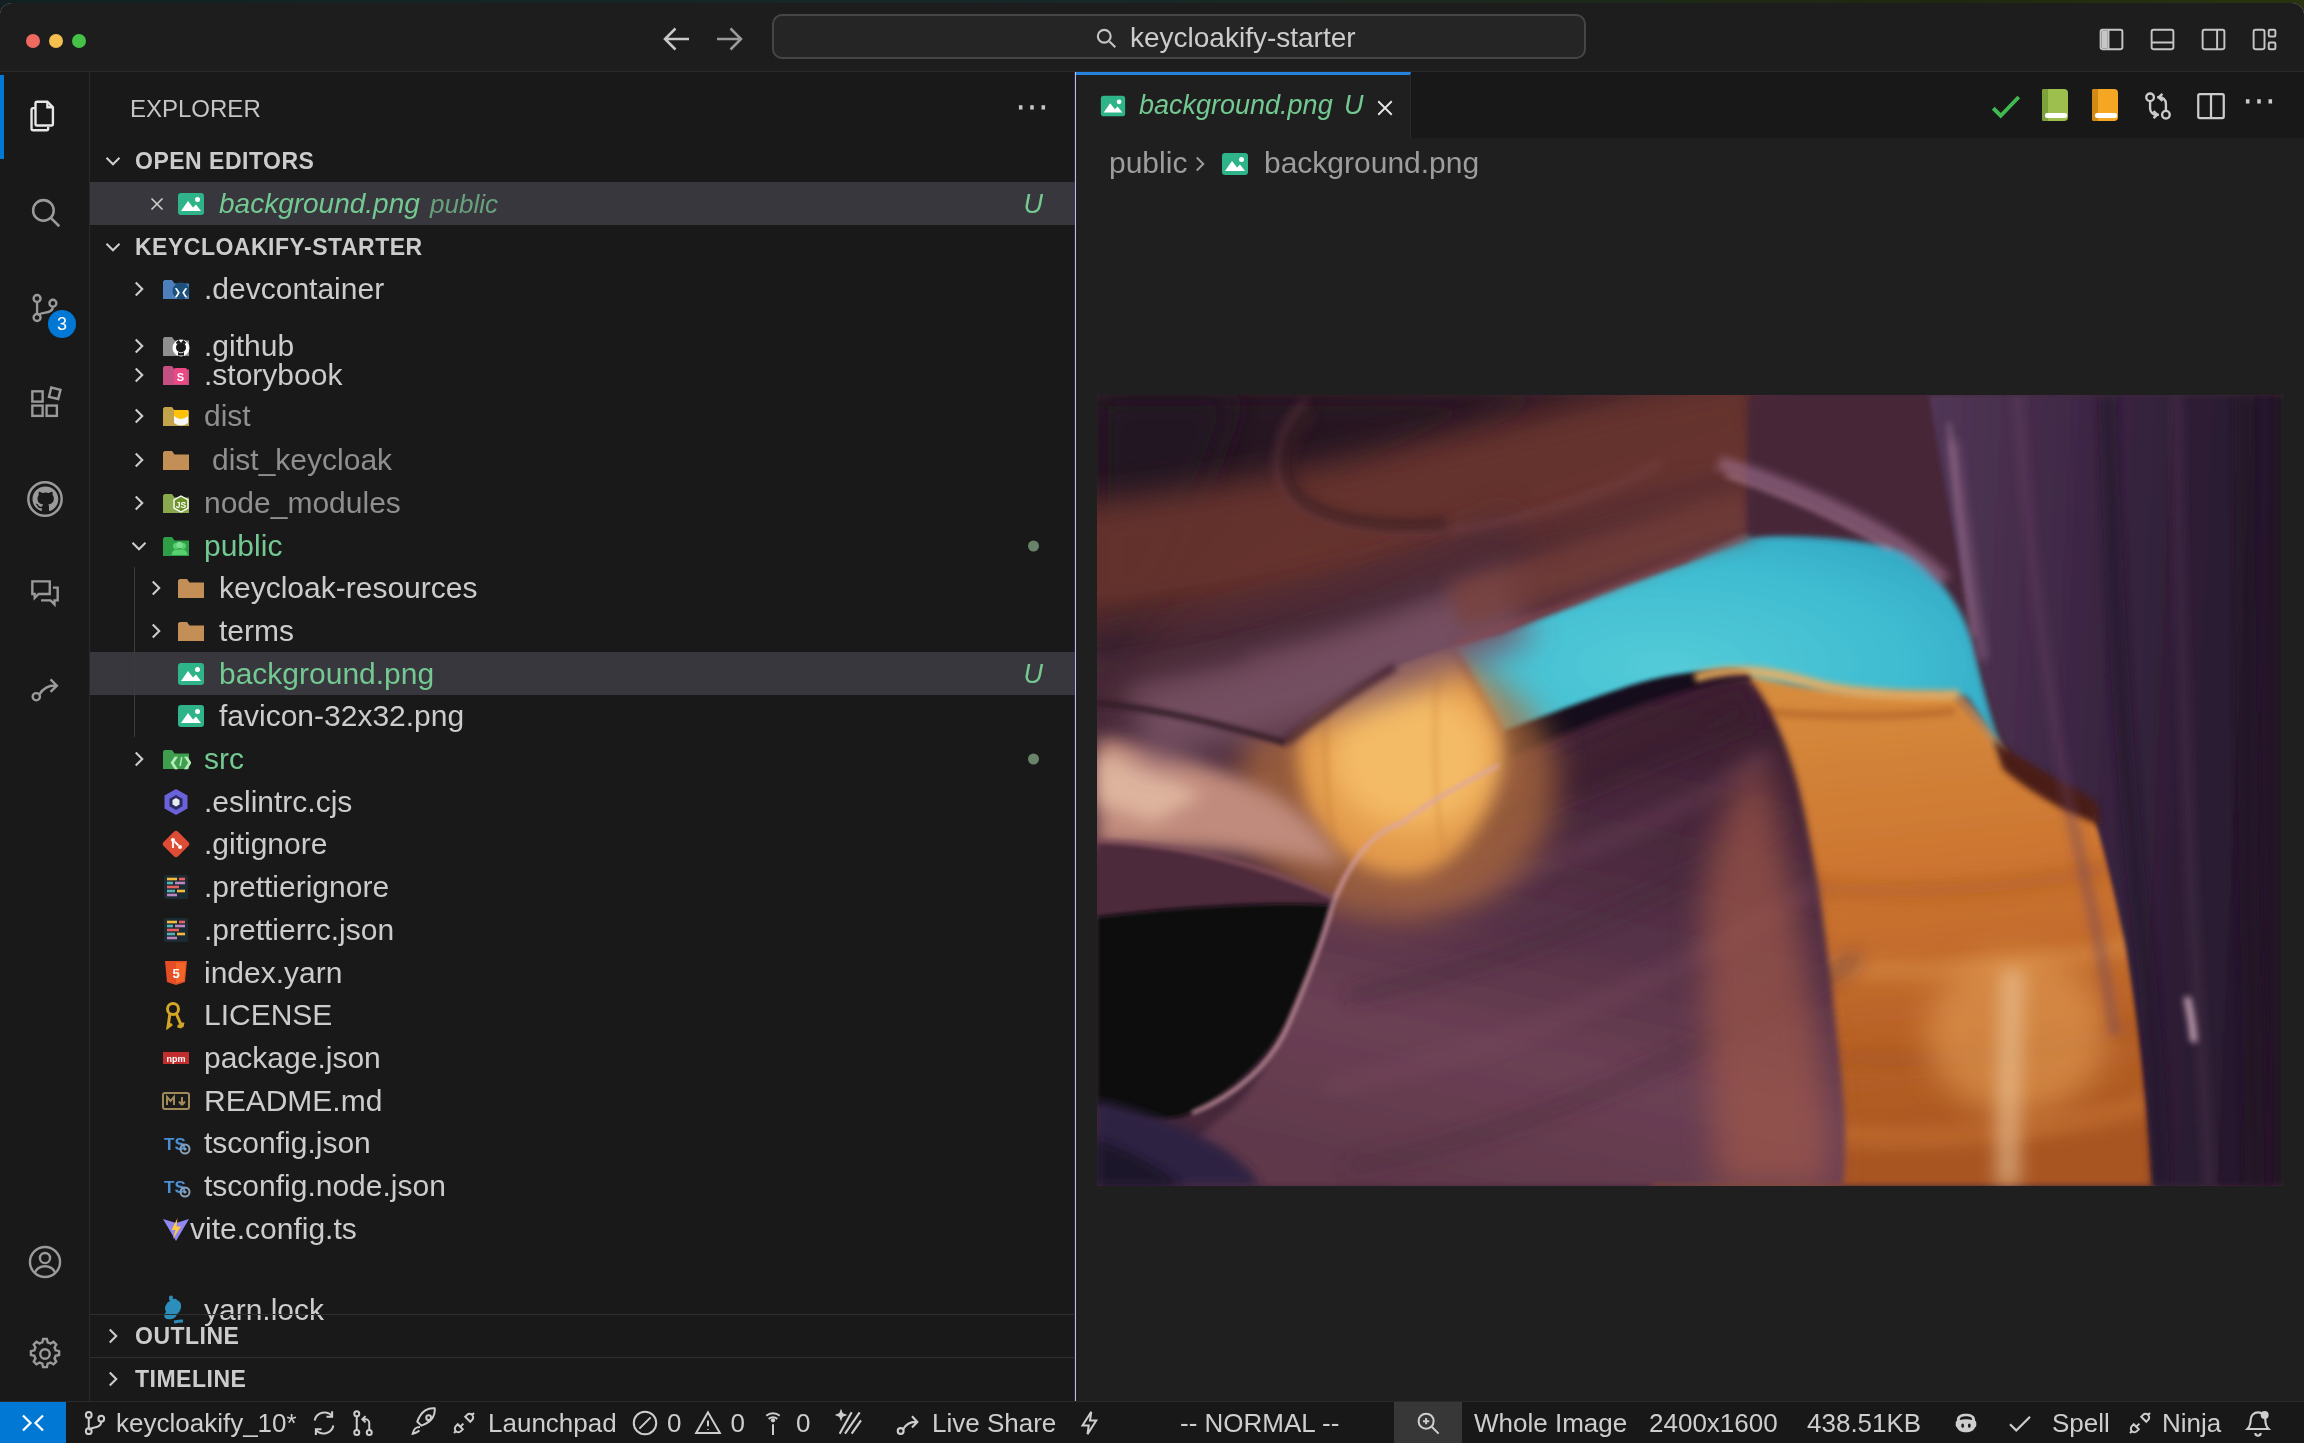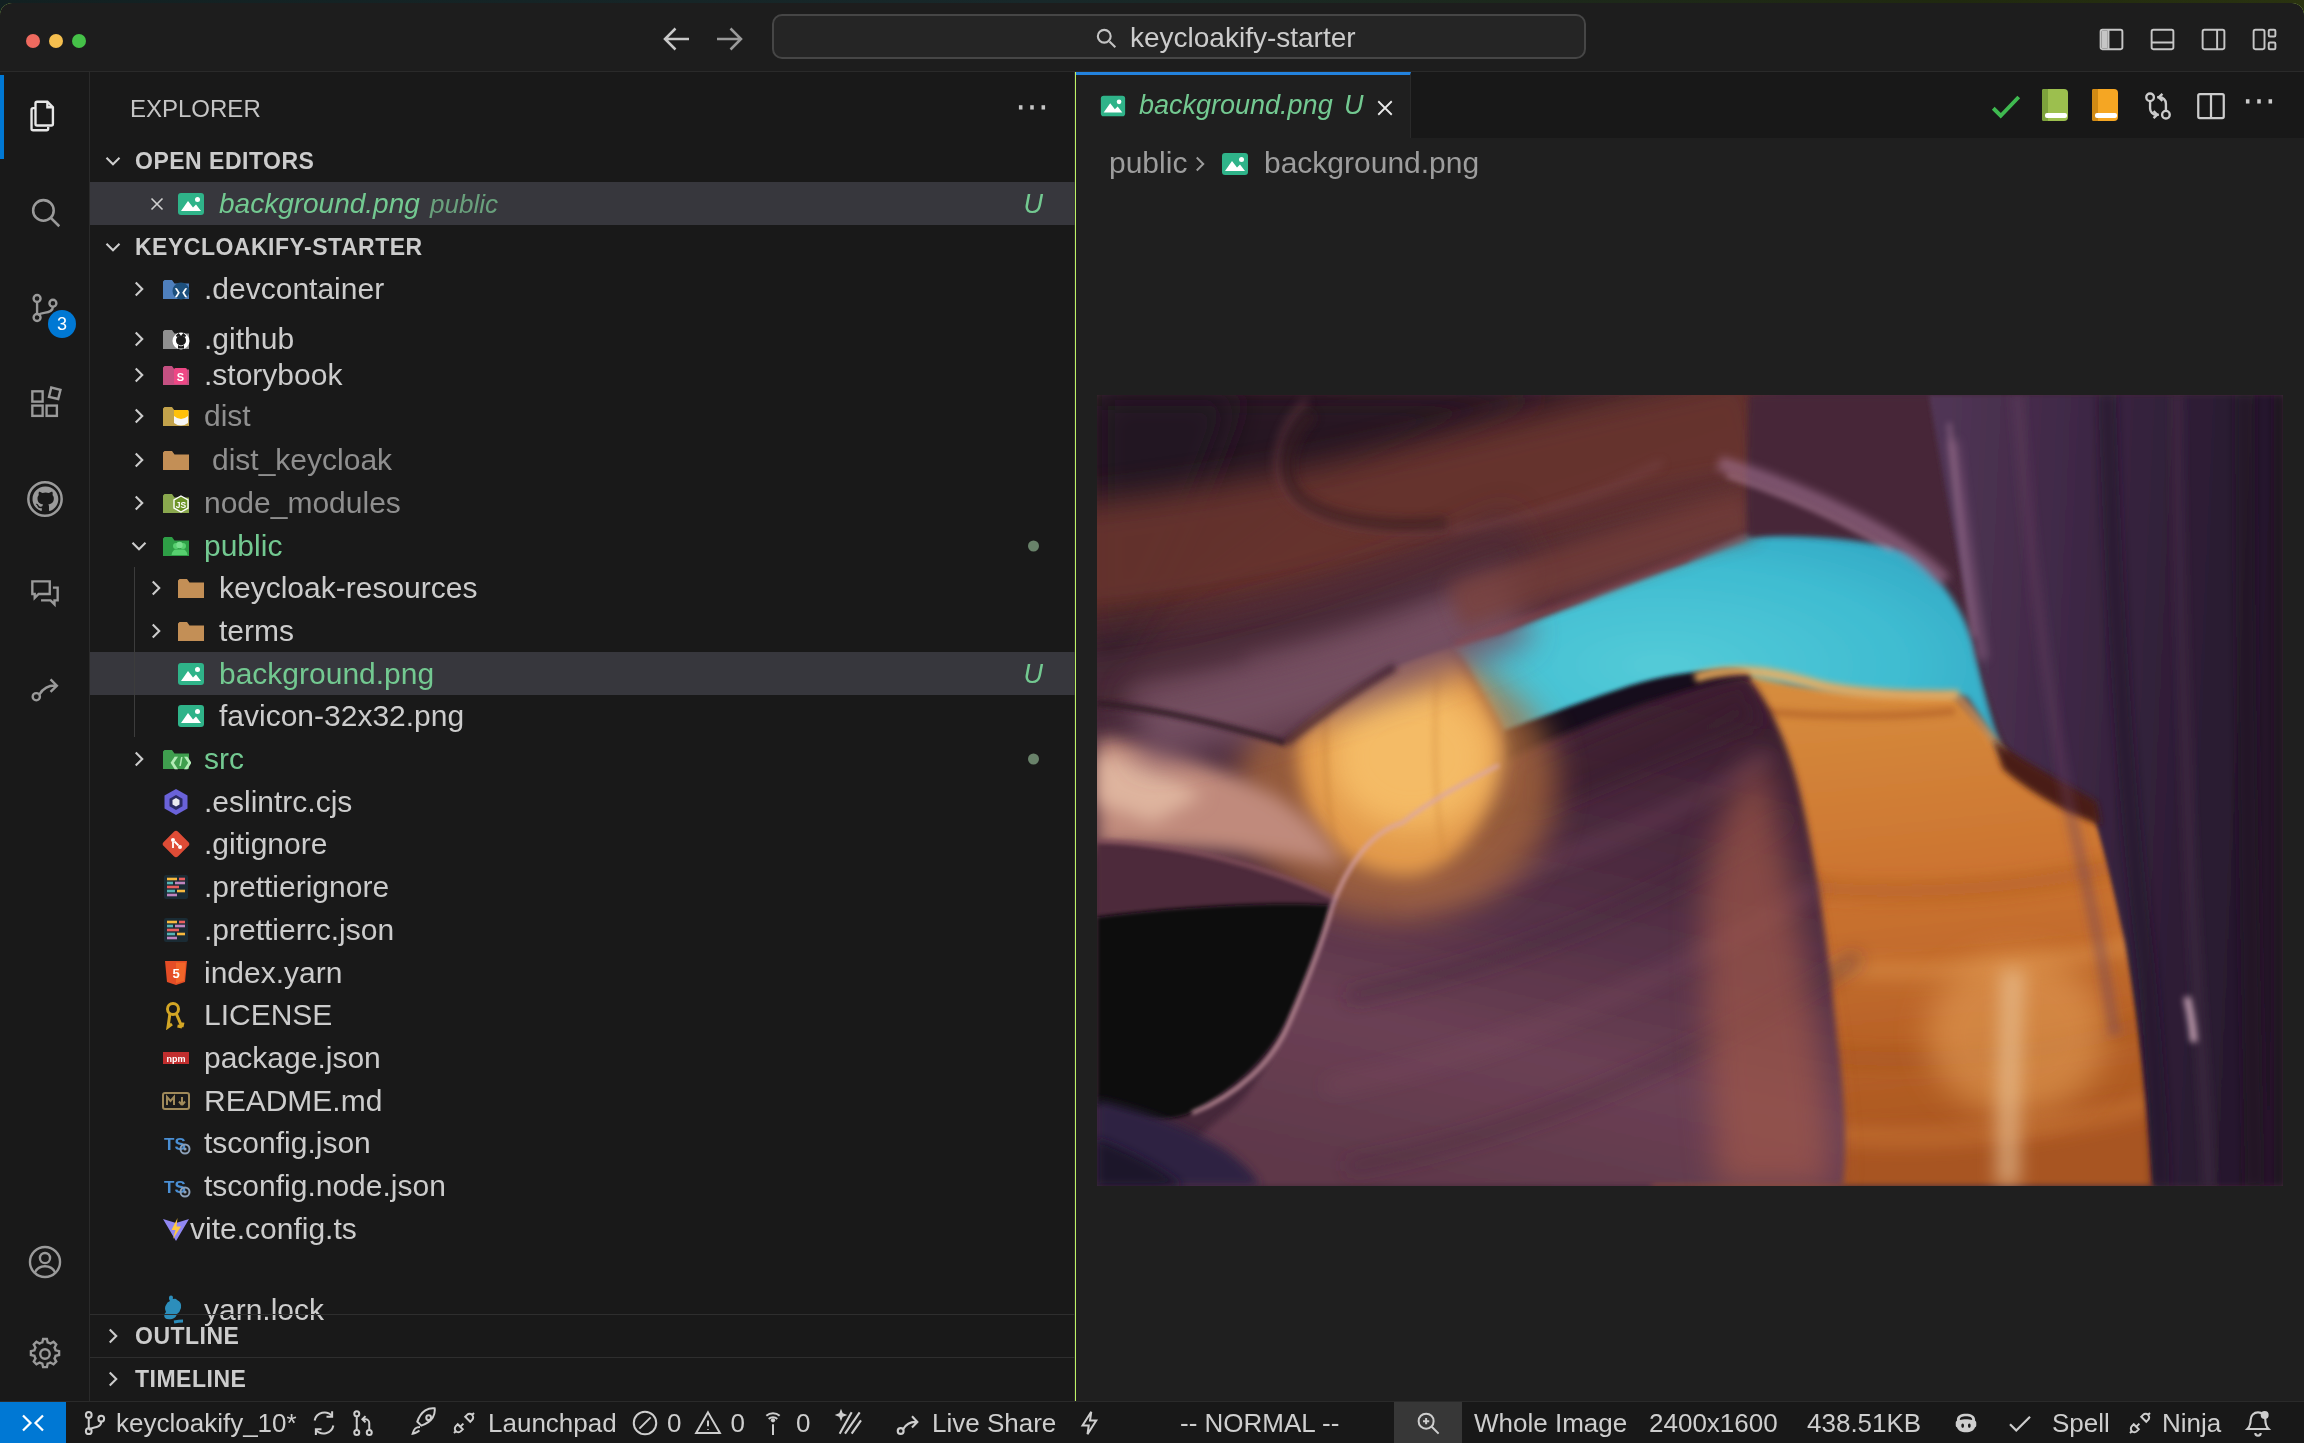--- a/index.html
+++ b/index.html
@@ -1,19 +1,19 @@
 <!DOCTYPE html>
 <html><head>
 <meta charset="utf-8">
 <style>
   * { margin:0; padding:0; box-sizing:border-box; }
   html,body { width:2304px; height:1443px; overflow:hidden; }
   body { background:linear-gradient(90deg,#122021 0%, #18282a 45%, #20290f 85%, #2a3310 100%); font-family:"Liberation Sans", sans-serif; }
   .abs { position:absolute; }
-  #win { position:absolute; left:0; top:3px; width:2304px; height:1440px; background:#bef264; border-radius:12px 12px 0 0; overflow:hidden; }
+  #win { position:absolute; left:0; top:3px; width:2304px; height:1440px; background:#c4b5fd; border-radius:12px 12px 0 0; overflow:hidden; }
   
   #titlebar { position:absolute; left:0; top:0; width:2304px; height:69px; background:#1d1d1d; border-bottom:1px solid #2a2a2a; }
   .tl { position:absolute; top:31px; width:14px; height:14px; border-radius:50%; }
   #searchbox { position:absolute; left:772px; top:11px; width:814px; height:45px; background:#252525; border:2px solid #464646; border-radius:10px; }
   
   #actbar { position:absolute; left:0; top:69px; width:90px; height:1329px; background:#191919; border-right:1px solid #2a2a2a; }
   
   #sidebar { position:absolute; left:90px; top:69px; width:985px; height:1329px; background:#191919; border-right:1px solid #2a2a2a; font-size:30px; color:#cccccc; }
   .srow { position:absolute; left:0; width:985px; height:43px; }
   .lbl { position:absolute; top:50%; transform:translateY(-50%); white-space:nowrap; }
@@ -172,21 +172,21 @@
           </svg>
           <div class="fico" style="left:71px;">
             <svg viewBox="0 0 30 30" width="30" height="30">
               <path d="M2 7.5 L2 25 L28 25 L28 9.5 L13.5 9.5 L11 6 L3.5 6 Z" fill="#4e7fbd"></path>
               <circle cx="20" cy="17" r="8.5" fill="#1d4f7c"></circle>
               <text x="20" y="21" font-size="9" fill="#fff" text-anchor="middle" font-family="Liberation Sans">❯❮</text>
             </svg>
           </div>
           <div class="lbl" style="left:114px;">.devcontainer</div>
         </div>
-    <div class="srow" style="top:246px; height:42.7px;">
+    <div class="srow" style="top:253px; height:42.7px;">
           <svg class="chev" style="left:36px;" width="26" height="26" viewBox="0 0 16 16" fill="none" stroke="#cccccc" stroke-width="1.3">
             <path d="M6 4l4 4-4 4"></path>
           </svg>
           <div class="fico" style="left:71px;">
             <svg viewBox="0 0 30 30" width="30" height="30">
               <path d="M2 7.5 L2 25 L28 25 L28 9.5 L13.5 9.5 L11 6 L3.5 6 Z" fill="#8f8f8f"></path>
               <circle cx="20" cy="17" r="8.5" fill="#fff"></circle>
               <circle cx="20" cy="16.5" r="5" fill="#1a1a1a"></circle>
               <path d="M15.5 12.5 l2-2 1.5 1.5 M24.5 12.5 l-2-2 -1.5 1.5" stroke="#1a1a1a" stroke-width="2" fill="none"></path>
               <path d="M17 21 q3 2.5 6 0 l0 3.5 -6 0 Z" fill="#1a1a1a"></path>

